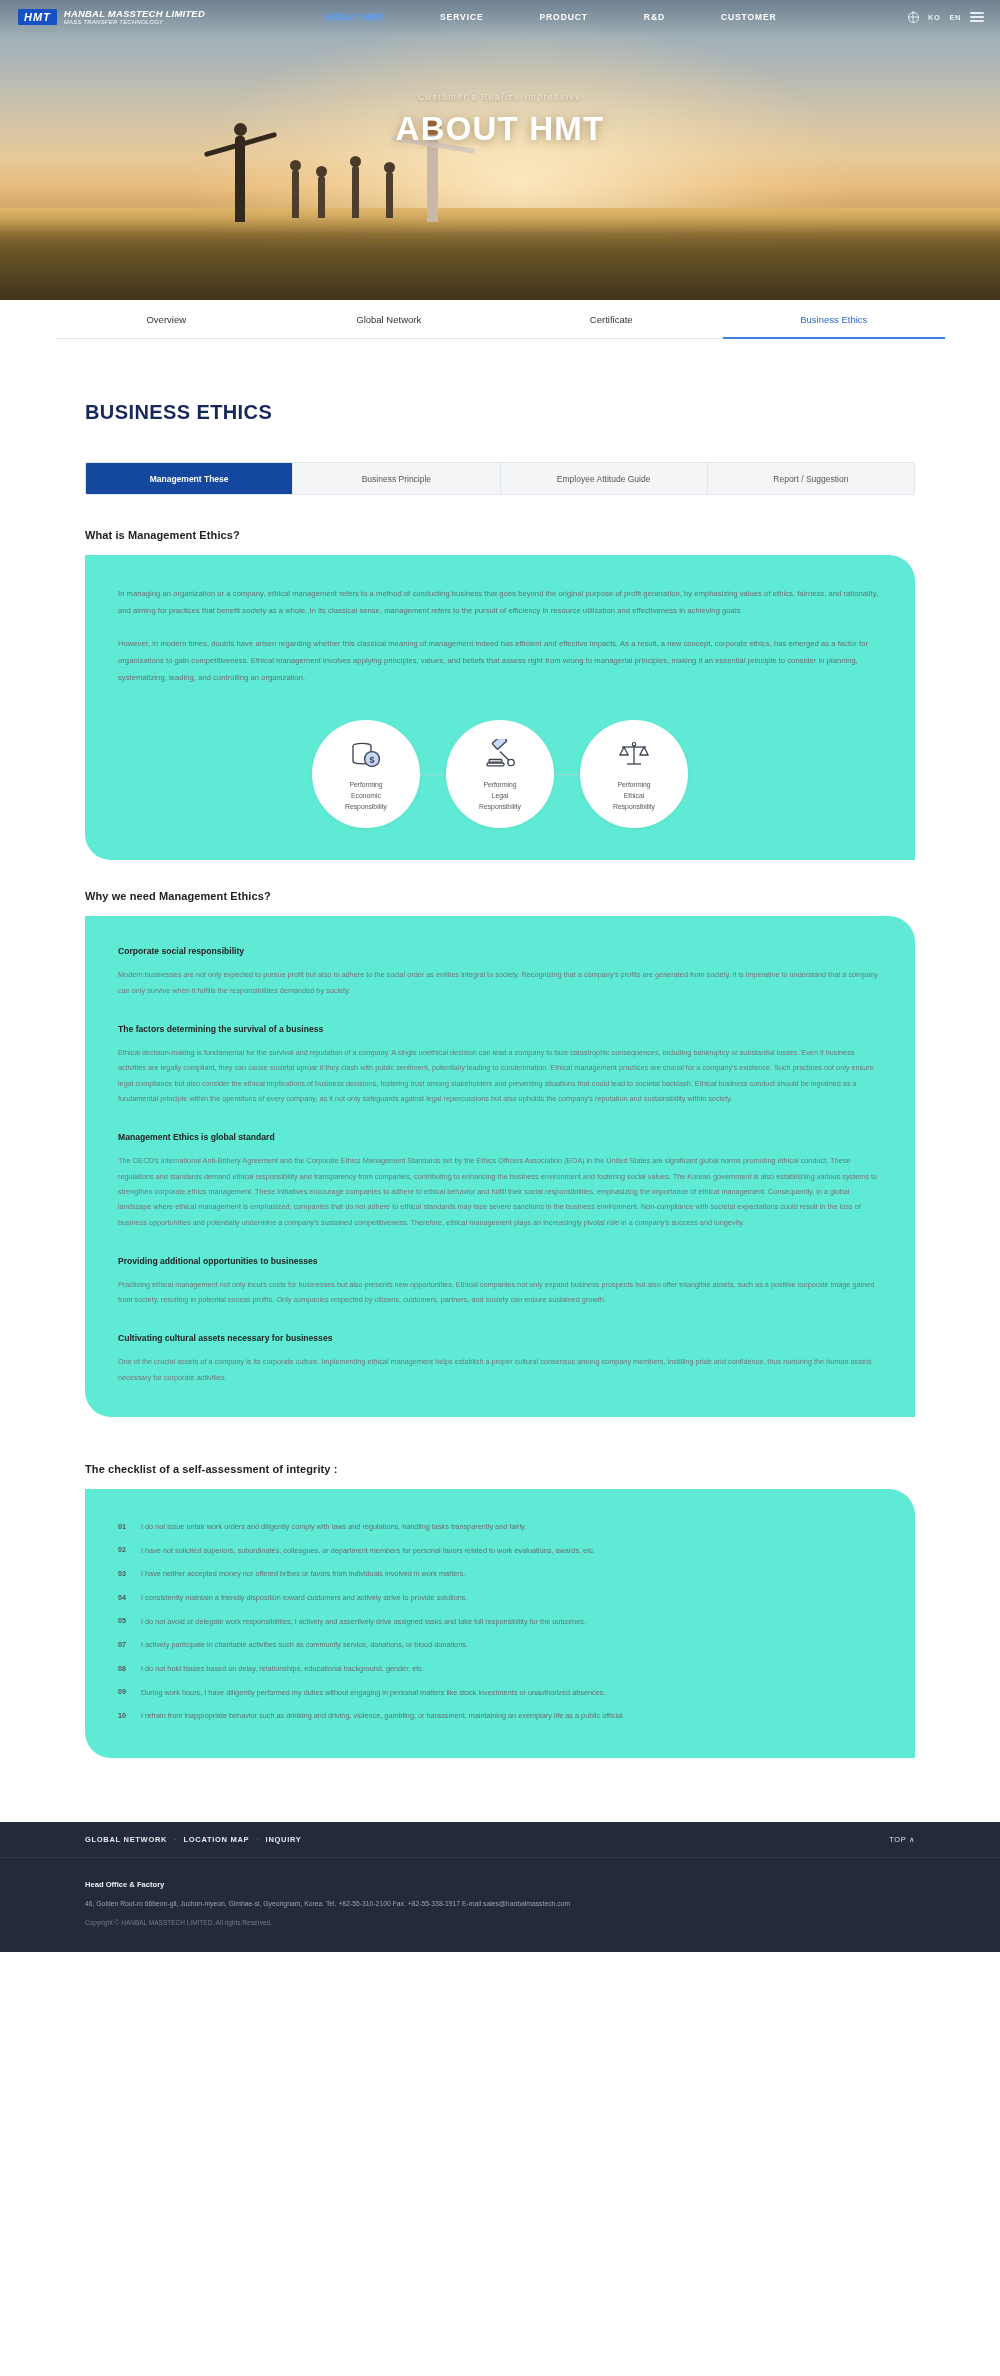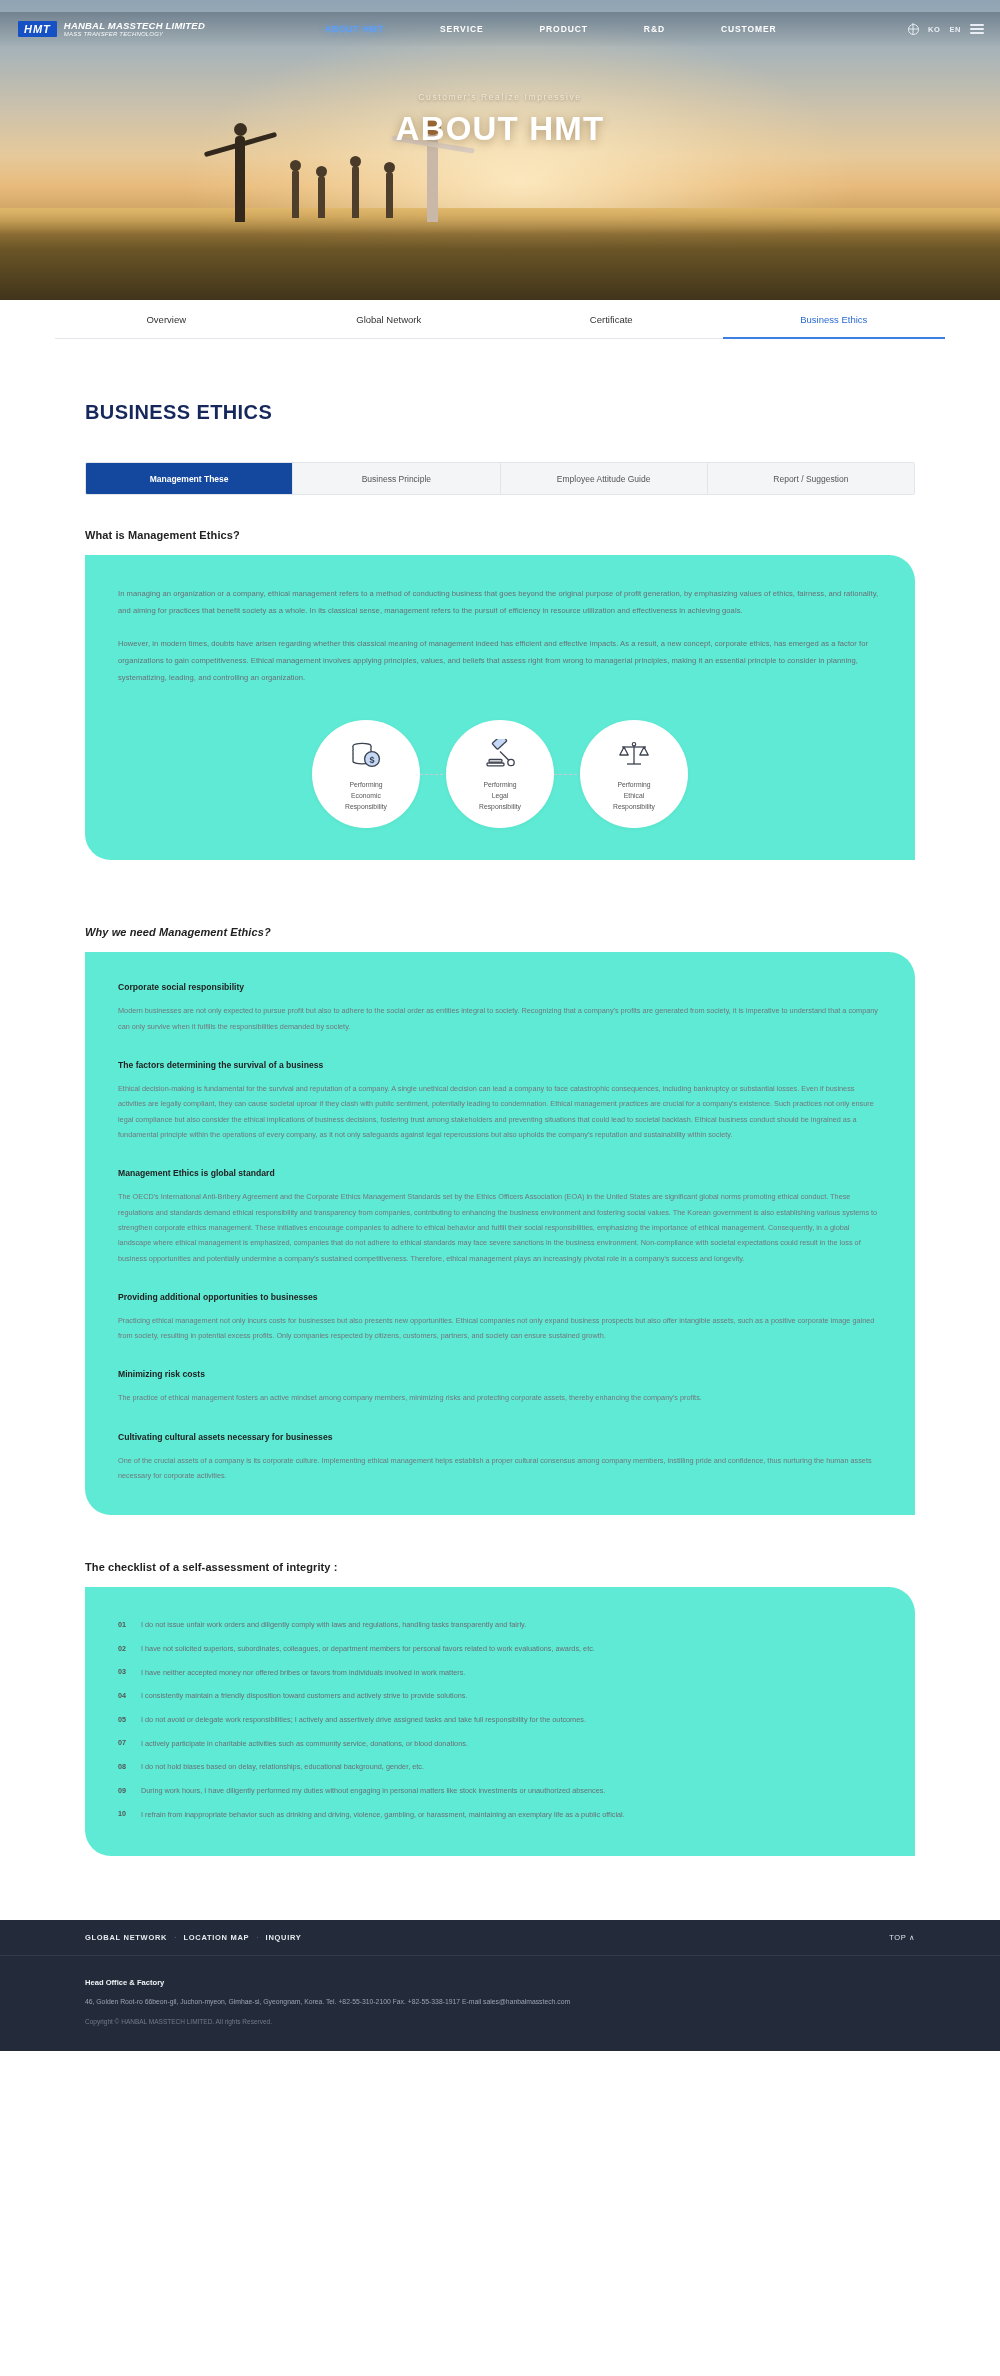--- a/index.html
+++ b/index.html
@@ -48,21 +48,21 @@
   .fig.b1:after{content:"";position:absolute;left:-32px;top:6px;width:75px;height:5px;border-radius:3px;background:#33281c;transform:rotate(-16deg);}
   .fig.g1 { left:427px; width:11px; height:88px; border-radius:4px 4px 0 0; background:#c9b8a8; }
   .fig.g1:before{content:"";position:absolute;left:-3px;top:-15px;width:17px;height:16px;border-radius:50%;background:#a8703a;}
   .fig.g1:after{content:"";position:absolute;left:-36px;top:8px;width:84px;height:5px;border-radius:3px;background:#d8cabc;transform:rotate(9deg);}
   .fig.k { bottom:82px; width:7px; height:48px; border-radius:3px 3px 0 0; background:#4e3e2c; }
   .fig.k:before{content:"";position:absolute;left:-2px;top:-10px;width:11px;height:11px;border-radius:50%;background:#4a3a29;}
   .fig.k1{left:292px;} .fig.k2{left:318px;height:42px;} .fig.k3{left:352px;height:52px;}
   .fig.k4{left:386px;height:46px;}
 
   .header {
-    position: absolute; top: 12px; left: 0; right: 0; height: 34px; z-index: 20;
+    position: absolute; top: 0; left: 0; right: 0; height: 34px; z-index: 20;
     display: flex; align-items: center;
     background: linear-gradient(to bottom, rgba(38,48,60,0.30), rgba(38,48,60,0.02));
   }
   .logo-wrap { display:flex; align-items:center; padding-left: 18px; gap: 7px; }
   .logo-badge {
     background:#1551c4; color:#fff; font-weight:bold; font-style:italic;
     font-size:11px; letter-spacing:1px; padding:2px 6px 2px 6px; line-height:12px;
     border-radius:1px;
   }
   .logo-text { line-height:1.05; color:#fff; }
@@ -302,41 +302,37 @@
               <path d="M10 25h14" stroke="#3c4250" stroke-width="1.3"></path>
               <path d="M7 8l-4.2 8h8.4z" fill="#fff" stroke="#3c4250" stroke-width="1.3" stroke-linejoin="round"></path>
               <path d="M27 8l-4.2 8h8.4z" fill="#fff" stroke="#3c4250" stroke-width="1.3" stroke-linejoin="round"></path>
             </svg>
           </div>
           <div class="cap">Performing<br>Ethical<br>Responsibility</div>
         </div>
       </div>
     </div>
 
-    <h2 class="section-h" style="margin-top:66px;font-style:italic;">Why we need Management Ethics?</h2>
+    <h2 class="section-h" style="margin-top:30px;">Why we need Management Ethics?</h2>
     <div class="panel rtop">
       <div class="blk">
         <h4>Corporate social responsibility</h4>
         <p>Modern businesses are not only expected to pursue profit but also to adhere to the social order as entities integral to society. Recognizing that a company's profits are generated from society, it is imperative to understand that a company can only survive when it fulfills the responsibilities demanded by society.</p>
       </div>
       <div class="blk">
         <h4>The factors determining the survival of a business</h4>
         <p>Ethical decision-making is fundamental for the survival and reputation of a company. A single unethical decision can lead a company to face catastrophic consequences, including bankruptcy or substantial losses. Even if business activities are legally compliant, they can cause societal uproar if they clash with public sentiment, potentially leading to condemnation. Ethical management practices are crucial for a company's existence. Such practices not only ensure legal compliance but also consider the ethical implications of business decisions, fostering trust among stakeholders and preventing situations that could lead to societal backlash. Ethical business conduct should be ingrained as a fundamental principle within the operations of every company, as it not only safeguards against legal repercussions but also upholds the company's reputation and sustainability within society.</p>
       </div>
       <div class="blk">
         <h4>Management Ethics is global standard</h4>
         <p>The OECD's International Anti-Bribery Agreement and the Corporate Ethics Management Standards set by the Ethics Officers Association (EOA) in the United States are significant global norms promoting ethical conduct. These regulations and standards demand ethical responsibility and transparency from companies, contributing to enhancing the business environment and fostering social values. The Korean government is also establishing various systems to strengthen corporate ethics management. These initiatives encourage companies to adhere to ethical behavior and fulfill their social responsibilities, emphasizing the importance of ethical management. Consequently, in a global landscape where ethical management is emphasized, companies that do not adhere to ethical standards may face severe sanctions in the business environment. Non-compliance with societal expectations could result in the loss of business opportunities and potentially undermine a company's sustained competitiveness. Therefore, ethical management plays an increasingly pivotal role in a company's success and longevity.</p>
       </div>
       <div class="blk">
         <h4>Providing additional opportunities to businesses</h4>
         <p>Practicing ethical management not only incurs costs for businesses but also presents new opportunities. Ethical companies not only expand business prospects but also offer intangible assets, such as a positive corporate image gained from society, resulting in potential excess profits. Only companies respected by citizens, customers, partners, and society can ensure sustained growth.</p>
-      </div>
-      <div class="blk">
-        <h4>Minimizing risk costs</h4>
-        <p>The practice of ethical management fosters an active mindset among company members, minimizing risks and protecting corporate assets, thereby enhancing the company's profits.</p>
       </div>
       <div class="blk">
         <h4>Cultivating cultural assets necessary for businesses</h4>
         <p>One of the crucial assets of a company is its corporate culture. Implementing ethical management helps establish a proper cultural consensus among company members, instilling pride and confidence, thus nurturing the human assets necessary for corporate activities.</p>
       </div>
     </div>
 
     <h2 class="section-h" style="margin-top:46px;">The checklist of a self-assessment of integrity :</h2>
     <div class="panel rtop checklist">
       <div class="crow">

